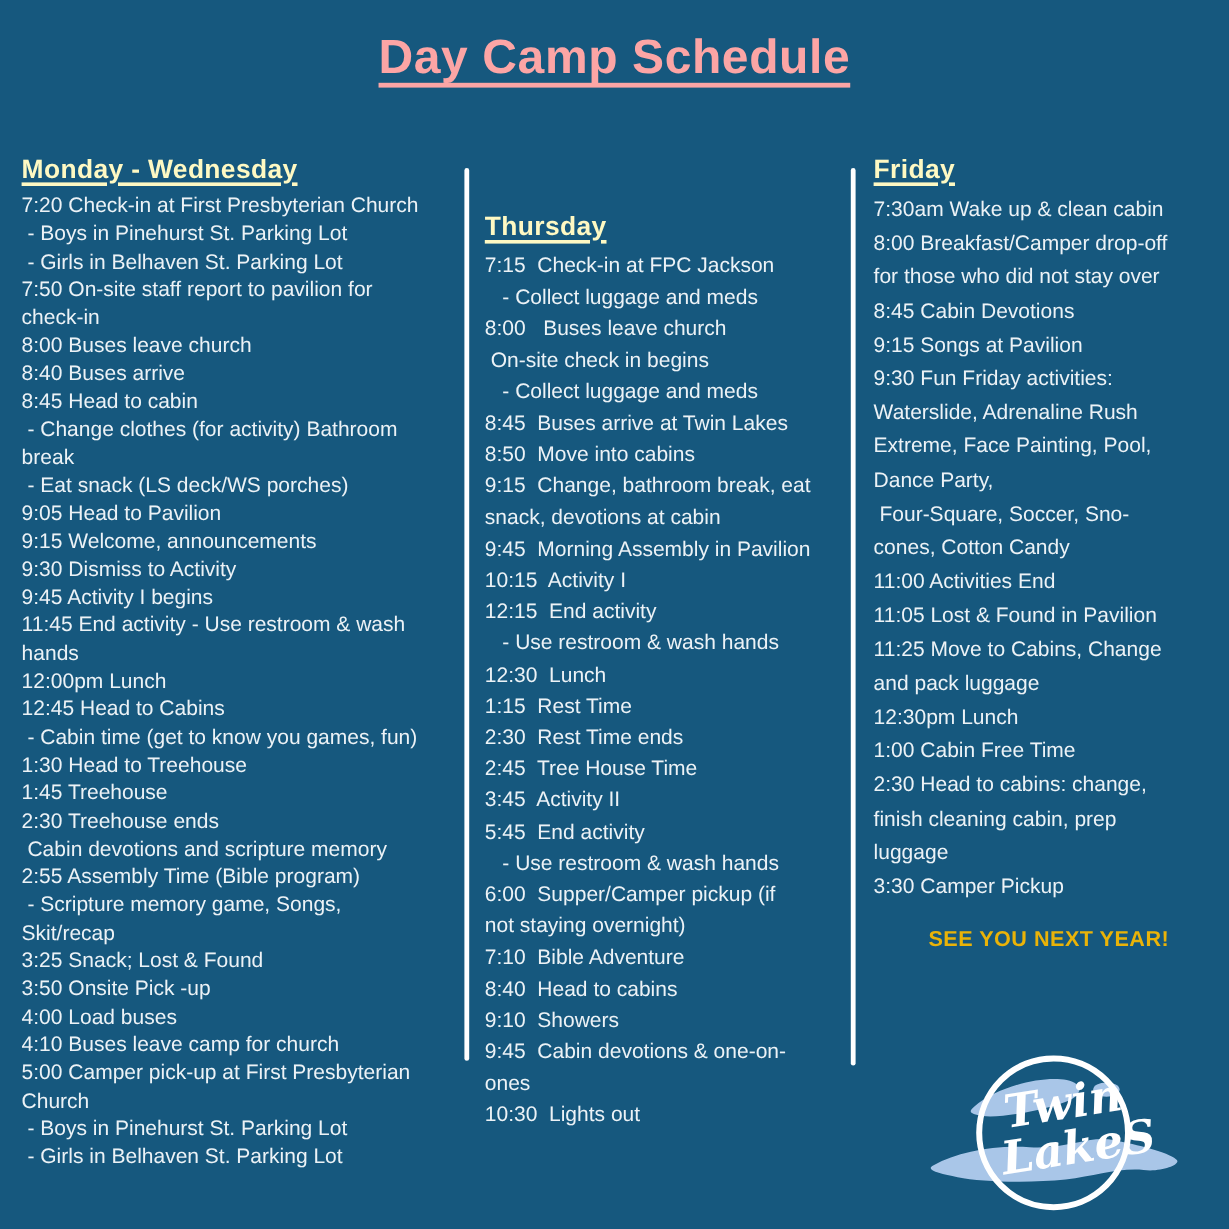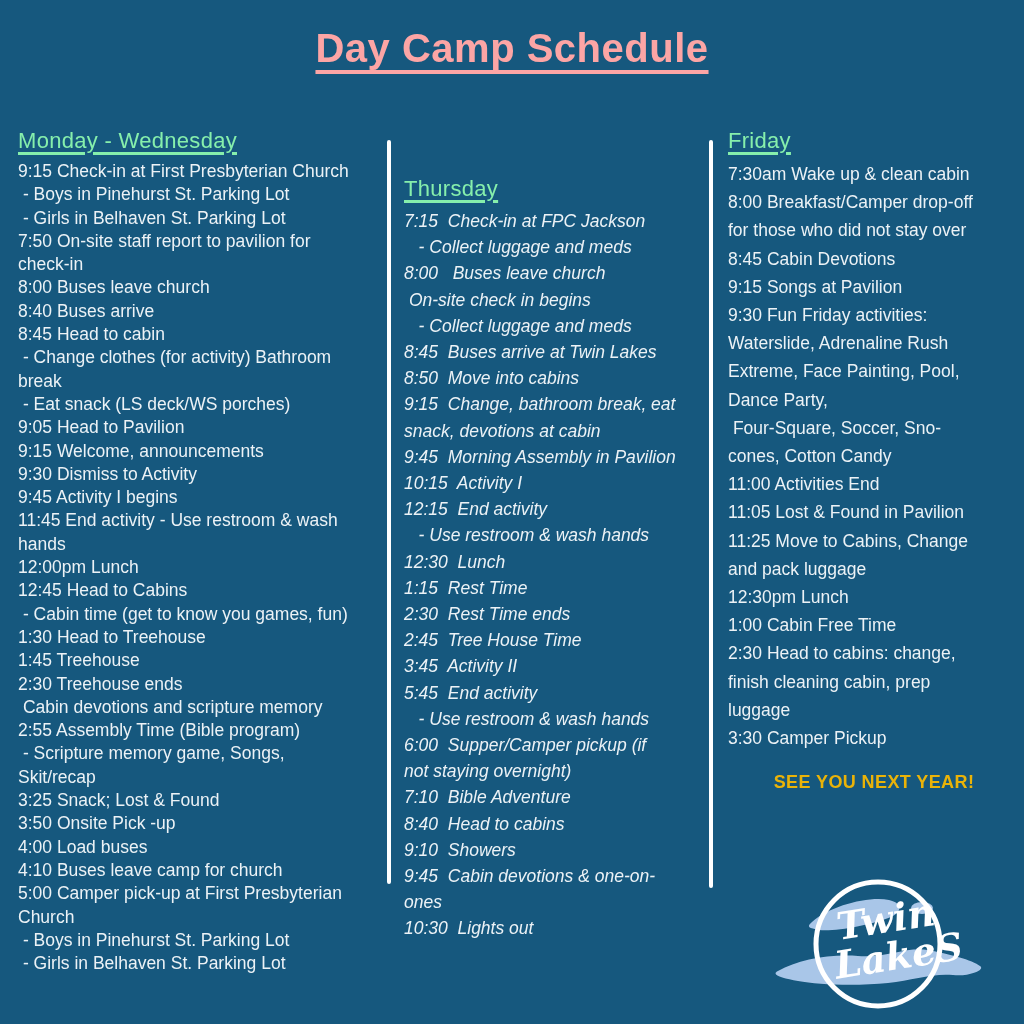--- a/index.html
+++ b/index.html
@@ -18,35 +18,35 @@
     letter-spacing:0.5px;
     text-decoration:underline;
     text-decoration-thickness:4px;
     text-underline-offset:8px;
   }
   .col { position:absolute; top:128px; }
   .col-1 { left:18px;  width:374px; }
   .col-2 { left:404px; width:304px;margin-top:48px; }
   .col-3 { left:728px; width:292px; }
   .heading {
-    font-size:22px; font-weight:400; color:#86efac;
+    font-size:22px; font-weight:700; color:#fef9c3;
     text-decoration:underline;
     text-decoration-thickness:2.5px;
     text-underline-offset:4px;
     margin-bottom:6px;
     letter-spacing:0.3px;
   }
   .sched-line {
     white-space:pre-wrap;
     font-size:17.5px;
     font-weight:500;
     color:#ECF2F6;
   }
   .col-1 .sched-line { line-height:23.3px; }
-  .col-2 .sched-line { line-height:26.2px;font-style:italic; }
+  .col-2 .sched-line { line-height:26.2px; }
   .col-3 .sched-line { line-height:28.2px; }
   .divider {
     position:absolute; width:4px; top:140px;
     background:#FFFFFF; border-radius:2px;
   }
   .divider-1 { left:387px; height:744px; }
   .divider-2 { left:709px; height:748px; }
   .see-you {
     position:absolute; left:728px; top:772px; width:292px;
     text-align:center;
@@ -57,21 +57,21 @@
   .logo-script { font-family:"DejaVu Serif", serif; font-style:italic; font-weight:bold; fill:#FFFFFF; }
 </style>
 </head>
 <body>
 
 <div class="title">Day Camp Schedule</div>
 
 <div class="col col-1">
   <div class="heading">Monday - Wednesday</div>
   <div class="lines">
-      <div class="sched-line">9:15 Check-in at First Presbyterian Church</div>
+      <div class="sched-line">7:20 Check-in at First Presbyterian Church</div>
       <div class="sched-line"> - Boys in Pinehurst St. Parking Lot</div>
       <div class="sched-line"> - Girls in Belhaven St. Parking Lot</div>
       <div class="sched-line">7:50 On-site staff report to pavilion for</div>
       <div class="sched-line">check-in</div>
       <div class="sched-line">8:00 Buses leave church</div>
       <div class="sched-line">8:40 Buses arrive</div>
       <div class="sched-line">8:45 Head to cabin</div>
       <div class="sched-line"> - Change clothes (for activity) Bathroom</div>
       <div class="sched-line">break</div>
       <div class="sched-line"> - Eat snack (LS deck/WS porches)</div>

